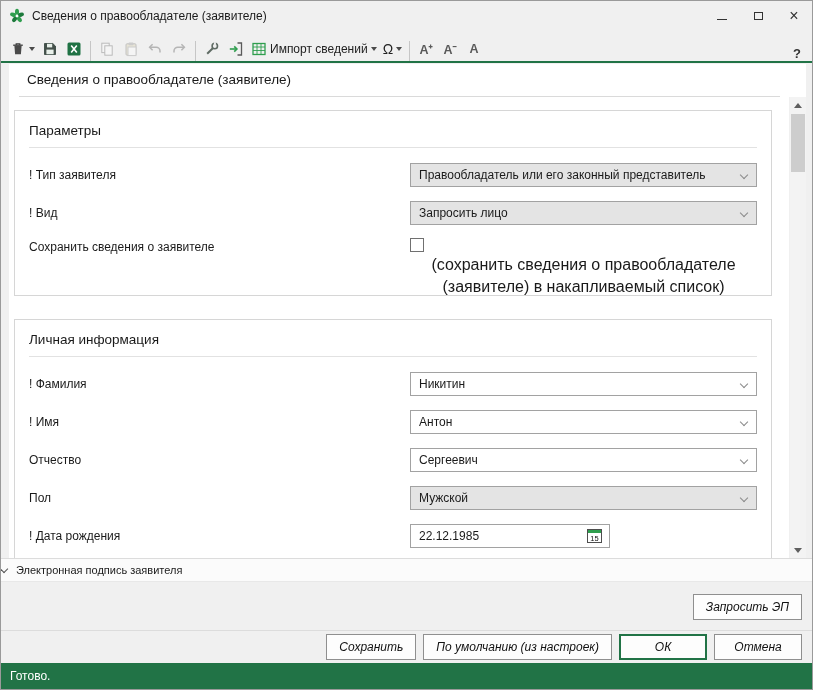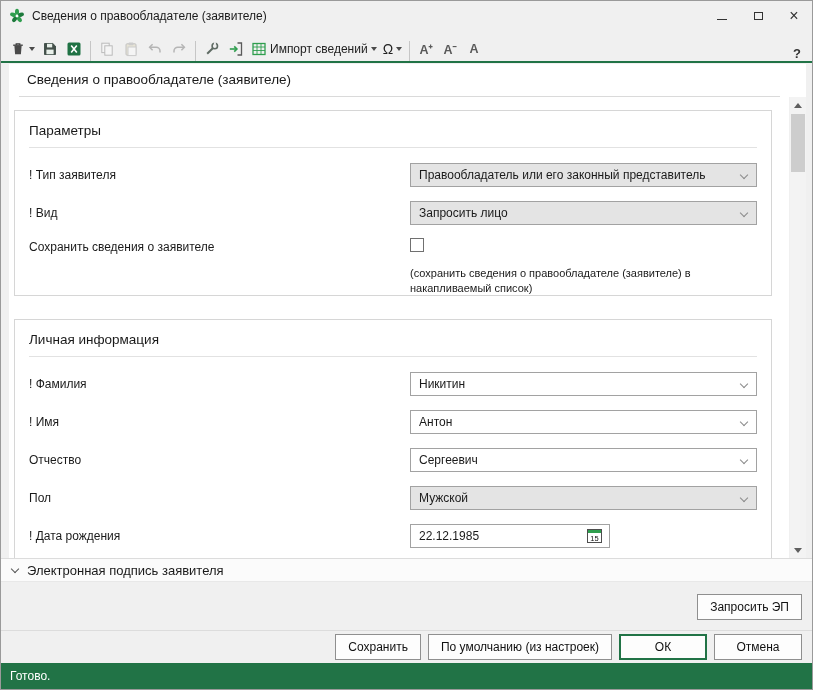--- a/index.html
+++ b/index.html
@@ -47,48 +47,48 @@
   .control{width:349px;}
   .dropdown{height:24px;border:1px solid #a2a2a2;display:flex;align-items:center;
             padding:0 22px 0 8px;position:relative;font-size:12px;background:#fff;}
   .dropdown.gray{background:#e4e4e4;text-align:center;}
   .dd-value{white-space:nowrap;overflow:hidden;}
   .dd-chevron{position:absolute;right:9px;top:8px;width:6px;height:6px;
               border-right:1.4px solid #8a8a8a;border-bottom:1.4px solid #8a8a8a;transform:rotate(45deg);}
   .checkbox-row{align-items:flex-start;padding-top:6px;min-height:66px;}
   .checkbox-row .flabel{padding-top:2px;}
   .checkbox{display:block;width:14px;height:14px;border:1px solid #707070;background:#fff;}
-  .note{margin-top:14px;font-size:11px;line-height:1.4;color:#1a1a1a;}
+  .note{margin-top:2px;font-size:16px;line-height:1.4;color:#1a1a1a;text-align:center;}
 
   .date-field{height:24px;width:200px;border:1px solid #a2a2a2;display:flex;align-items:center;
               padding-left:8px;font-size:12px;background:#fff;}
   .calendar-button{margin-left:auto;width:22px;height:22px;display:flex;align-items:center;justify-content:flex-start;}
   .cal{width:15px;height:14px;border:1px solid #4e4e4e;background:#fff;position:relative;}
   .cal-top{position:absolute;top:0;left:0;right:0;height:3px;background:#2f9e4e;}
   .cal-num{position:absolute;left:0;right:0;top:4.5px;text-align:center;font-size:7.5px;line-height:1;color:#111;}
 
   
   .scrollbar{position:absolute;top:96px;left:789px;width:16px;height:461px;background:#f3f3f3;}
   .sb-btn{position:absolute;left:0;width:16px;height:16px;display:flex;align-items:center;justify-content:center;}
   .sb-btn.up{top:0;}
   .sb-btn.down{bottom:0;}
   .tri-up{width:0;height:0;border-left:4px solid transparent;border-right:4px solid transparent;border-bottom:5px solid #5f5f5f;}
   .tri-down{width:0;height:0;border-left:4px solid transparent;border-right:4px solid transparent;border-top:5px solid #5f5f5f;}
   .sb-thumb{position:absolute;left:1px;top:17px;width:14px;height:58px;background:#cdcdcd;}
 
   
   .collapsible{position:absolute;top:557px;left:0;right:0;height:24px;background:#fbfbfb;
                border-top:1px solid #dcdcdc;border-bottom:1px solid #e8e8e8;
-               display:flex;align-items:center;gap:9px;padding-left:11px;font-size:13px;}
+               display:flex;align-items:center;gap:9px;padding-left:0;font-size:11px;}
   .chev{width:6px;height:6px;border-right:1.4px solid #555;border-bottom:1.4px solid #555;
         transform:rotate(45deg);margin-top:-3px;}
 
   
   .btn{height:26px;background:#fdfdfd;border:1px solid #8f8f8f;font-family:inherit;font-size:12px;
-       color:#111;padding:0 12px;cursor:default;}
+       color:#111;padding:0 12px;cursor:default;font-style:italic;}
   .ep-row{position:absolute;top:582px;left:0;right:0;height:47px;background:#f0f0f0;}
   .request-ep{position:absolute;right:10px;top:11px;min-width:88px;}
   .footer{position:absolute;top:629px;left:0;right:0;height:33px;border-top:1px solid #dcdcdc;
           background:#f0f0f0;display:flex;justify-content:flex-end;align-items:center;gap:7px;padding-right:10px;}
   .btn.wide{min-width:84px;}
   .btn.ok{border:2px solid #217346;min-width:88px;}
   .btn.cancel{min-width:88px;}
 
   
   .statusbar{position:absolute;left:0;right:0;bottom:0;height:26px;background:#217346;color:#fff;

